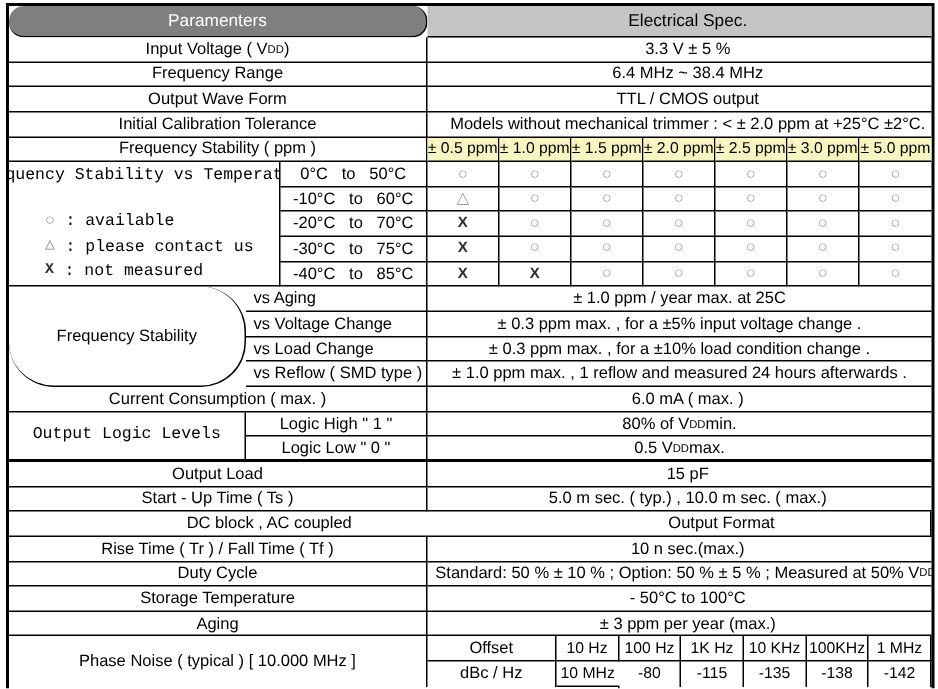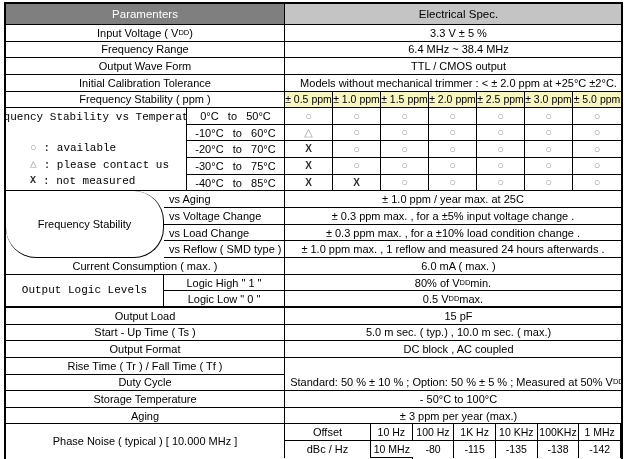--- a/index.html
+++ b/index.html
@@ -8,21 +8,21 @@
   .sheet { width:625px; height:459px; position:relative; background:#fff; overflow:hidden; }
   .tbl { position:absolute; left:4px; top:2px; width:619px; border:2px solid #000; background:#fff; }
   .trow { display:flex; }
   .col { display:flex; flex-direction:column; }
   .cell {
     border-right:1px solid #000; border-bottom:1px solid #000;
     display:flex; align-items:center; justify-content:center;
     font-size:11px; overflow:hidden; white-space:nowrap; height:var(--rh);
   }
   .hdrc { height:21px; font-size:11.5px; }
-  .hd { background:var(--header-dark,#7f7f7f); color:#fff; }
+  .hd { background:var(--header-dark,#7f7f7f); color:#fff;border-radius:10px; }
   .hl { background:var(--header-light,#c4c4c4); }
   .nbr { border-right:none; }
   .nbb { border-bottom:none; }
   .tb  { border-bottom-width:2px; }
   .c-param { width:279px; }
   .c-val   { width:336px;padding-left:11px; }
   .c-ppm   { width:48px; background:var(--ppm-highlight,#f7f5c0); font-size:10.5px; }
   .c-tlegend { width:181px; height:calc(var(--rh)*5); flex-direction:column; justify-content:flex-start; align-items:stretch; padding:0;font-family:Liberation Mono, monospace; }
   .tl-title { height:var(--rh); display:flex; align-items:center; justify-content:center; font-size:11px; }
   .tl-spacer { height:calc(var(--rh)*0.9); }
@@ -270,26 +270,27 @@
       <div class="cell c-param">Output  Load</div>
       <div class="cell c-val nbr">15 pF</div>
     </div>
 
     <div class="trow">
       <div class="cell c-param">Start - Up Time   ( Ts )</div>
       <div class="cell c-val nbr">5.0 m sec. ( typ.) , 10.0 m sec. ( max.)</div>
     </div>
 
     <div class="trow">
+      <div class="cell c-val nbr">DC block , AC coupled</div>
       <div class="cell c-param">Output Format</div>
-      <div class="cell c-val nbr">DC block , AC coupled</div>
     </div>
 
     <div class="trow">
       <div class="cell c-param">Rise Time ( Tr ) /  Fall Time ( Tf )</div>
+      <div class="cell c-val nbr">10 n sec.(max.)</div>
     </div>
 
     <div class="trow">
       <div class="cell c-param">Duty  Cycle</div>
       <div class="cell c-val nbr">
           <span>Standard: 50 % ± 10 % ; Option: 50 % ± 5 %  ; Measured at 50% V</span>
           <sub>DD</sub>
           <span>.</span>
         </div>
     </div>

